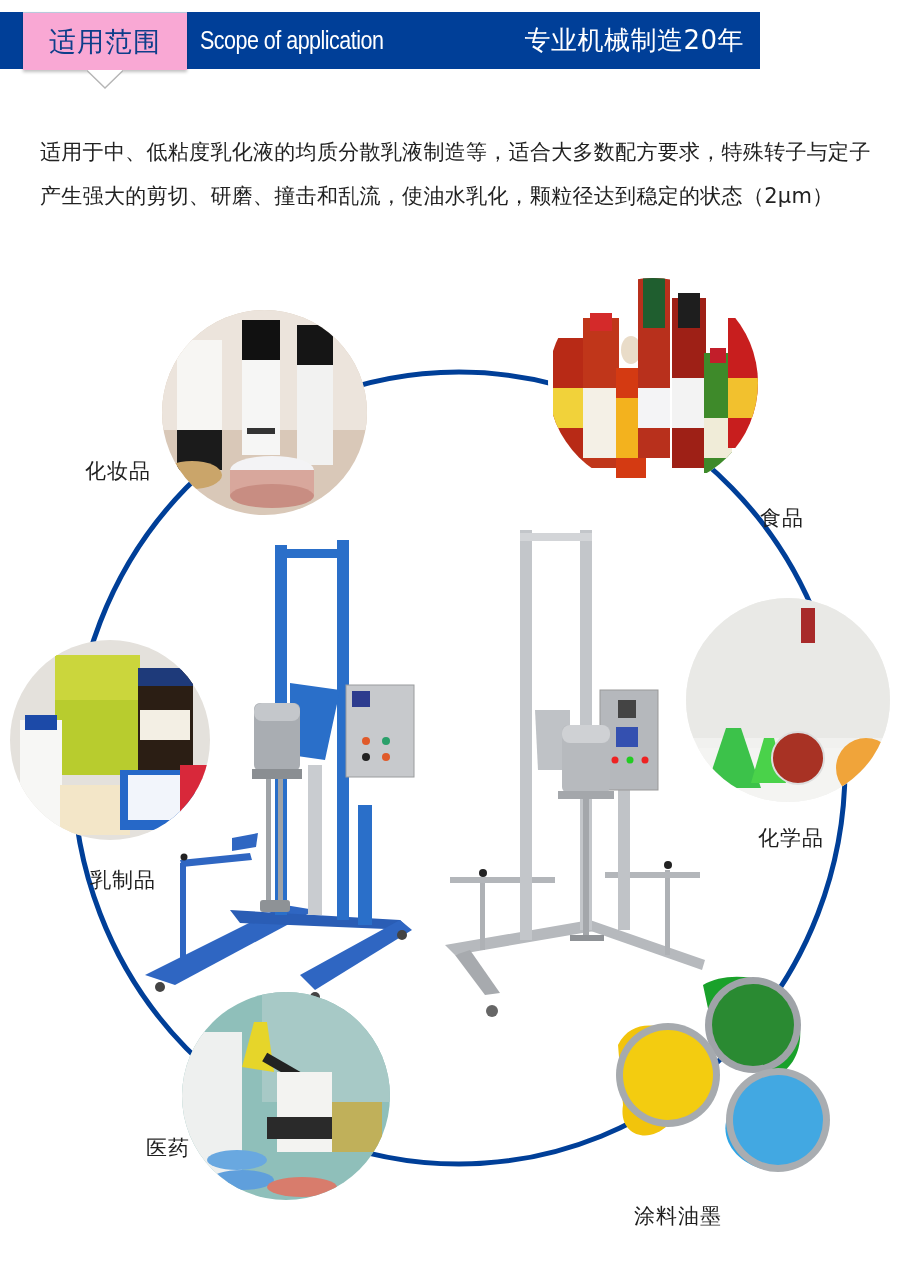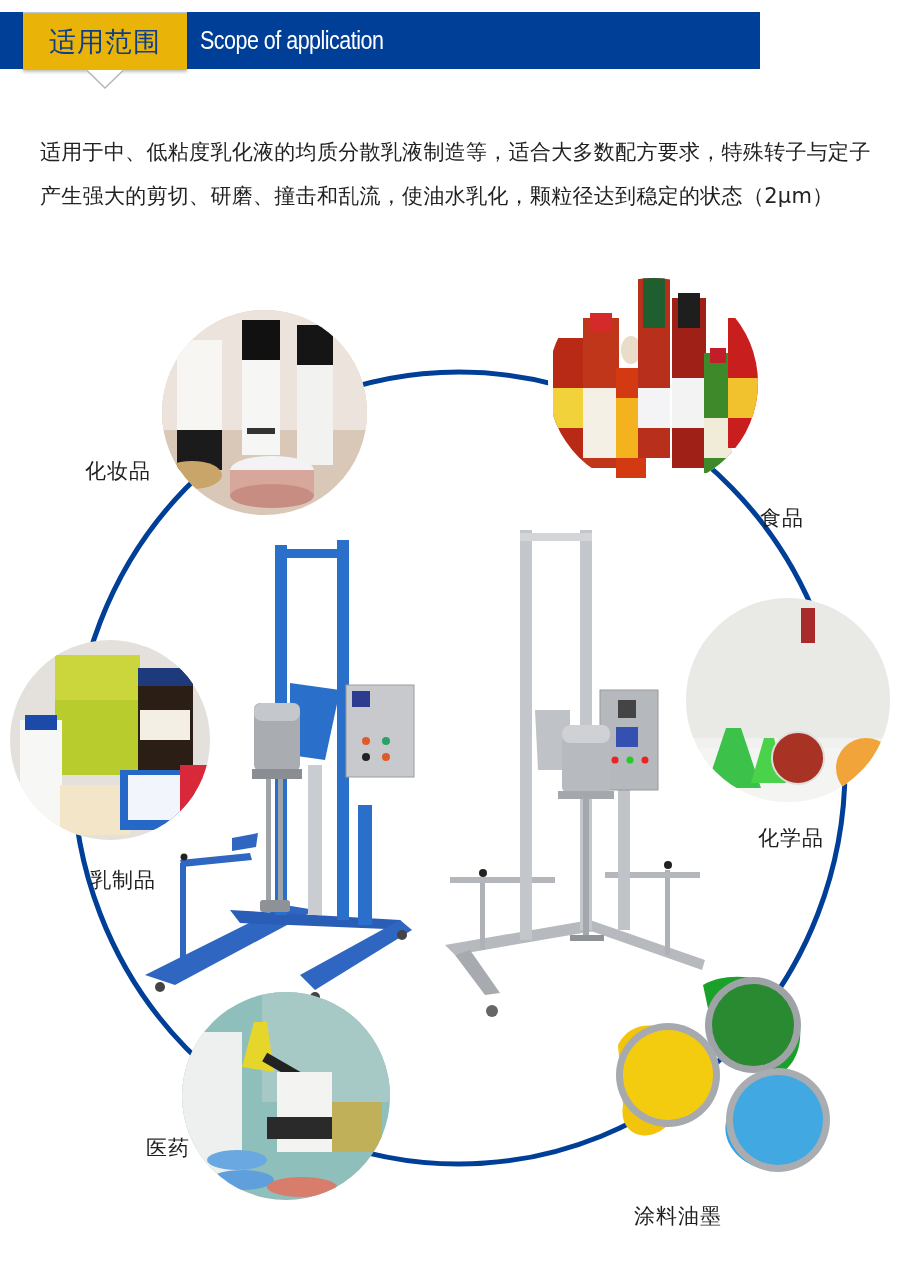--- a/index.html
+++ b/index.html
@@ -15,21 +15,21 @@
     position: absolute; left: 200px; top: 0; height: 57px; line-height: 57px;
     color: #fff; font-family: "Liberation Sans", sans-serif; font-size: 25px;
     letter-spacing: -0.6px; transform: scaleX(0.86); transform-origin: left center;
   }
   .banner .slogan {
     position: absolute; right: 16px; top: 0; height: 57px; line-height: 57px;
     color: #fff; font-size: 26px; letter-spacing: 0.5px;
   }
   .tab-card {
     position: absolute; left: 23px; top: 12px; width: 164px; height: 58px;
-    background: #eab308;
+    background: #f9a8d4;
     box-shadow: 0 2px 3px rgba(0,0,0,0.25);
     border-top: 1px solid #b9c8dc;
   }
   .tab-card .zh {
     position: absolute; left: 0; right: 0; top: 0; height: 58px; line-height: 58px;
     text-align: center; color: #0e3e8a; font-size: 27px; letter-spacing: 1px;
   }
   .tab-pointer {
     position: absolute; left: 87px; top: 70px; width: 36px; height: 19px;
   }
@@ -53,20 +53,21 @@
     position: absolute; font-size: 21px; color: #1f1f1f; letter-spacing: 1px;
   }
 
   .machine { position: absolute; }
 </style>
 </head>
 <body>
 
 <div class="banner">
   <span class="en">Scope of application</span>
+  <span class="slogan">专业机械制造20年</span>
 </div>
 <div class="tab-card">
   <span class="zh">适用范围</span>
 </div>
 <svg class="tab-pointer" viewBox="0 0 36 19">
   <polygon points="0,0 36,0 18,18" fill="#ffffff"></polygon>
   <polyline points="0,0.5 18,18 36,0.5" fill="none" stroke="#b5b5b5" stroke-width="1.4"></polyline>
 </svg>
 
 <p class="desc">适用于中、低粘度乳化液的均质分散乳液制造等，适合大多数配方要求，特殊转子与定子产生强大的剪切、研磨、撞击和乱流，使油水乳化，颗粒径达到稳定的状态（2μm）</p>

